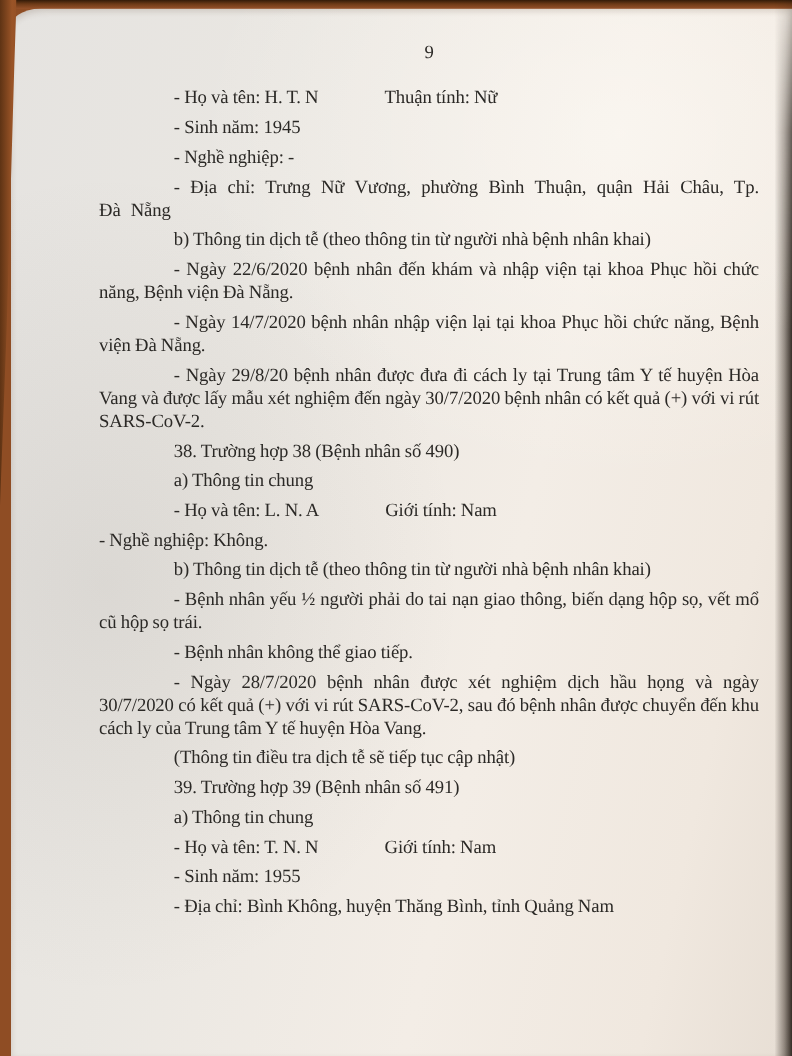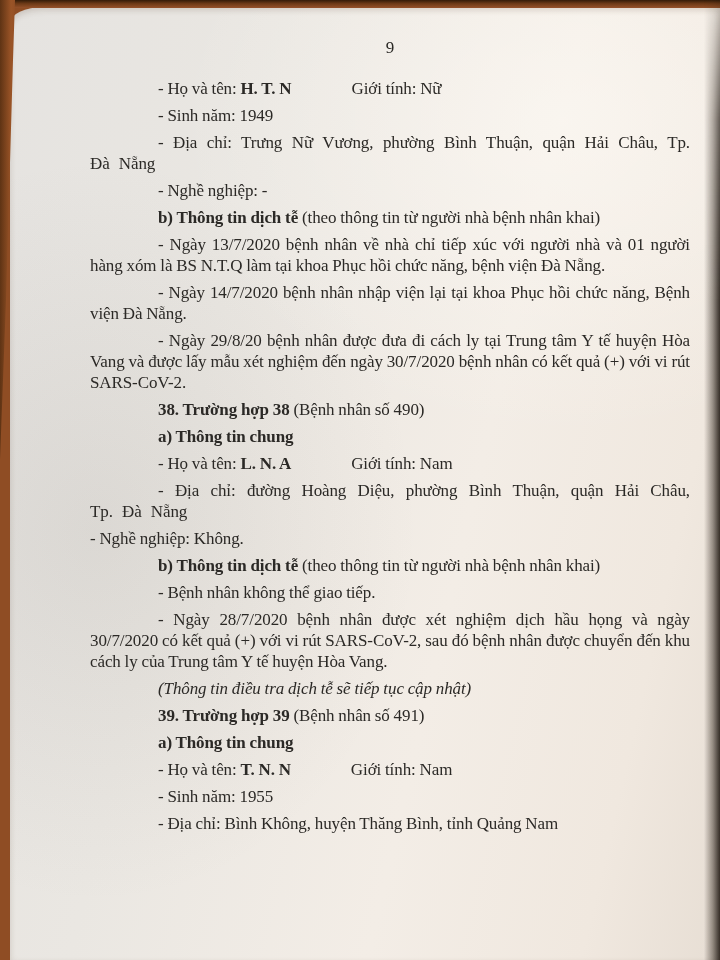--- a/index.html
+++ b/index.html
@@ -40,46 +40,46 @@
   
   .content{
     position:absolute;left:80px;top:30px;width:600px;
     color:#2b2926;font-size:17px;line-height:21px;
     letter-spacing:-0.1px;word-spacing:-0.3px;
   }
   .pageno{text-align:center;margin:0 0 20px 0;}
   p.para{margin:0 0 6px 0;text-align:justify;}
   p.indent{text-indent:68px;}
   p.spread{word-spacing:5px;}
-  .b{font-weight:bold;margin-top:34px;}
-  .i{font-style:italic;}
+  .b{font-weight:normal;margin-top:34px;}
+  .i{}
   .tab{display:inline-block;width:60px;}
 </style>
 </head>
 <body>
 
 <div class="scene">
   <div class="paper">
     <div class="content">
       <div class="pageno">9</div>
       <div id="docbody">
-          <p class="para indent"><span>- Họ và tên: </span><span class="b">H. T. N</span><span class="tab"></span><span>Giới tính: Nữ</span></p>
-          <p class="para indent"><span>- Sinh năm: 1949</span></p>
+          <p class="para indent"><span>- Họ và tên: </span><span class="b">H. T. N</span><span class="tab"></span><span>Thuận tính: Nữ</span></p>
+          <p class="para indent"><span>- Sinh năm: 1945</span></p>
+          <p class="para indent"><span>- Nghề nghiệp: -</span></p>
           <p class="para indent spread"><span>- Địa chỉ: Trưng Nữ Vương, phường Bình Thuận, quận Hải Châu, Tp. Đà Nẵng</span></p>
-          <p class="para indent"><span>- Nghề nghiệp: -</span></p>
           <p class="para indent"><span class="b">b) Thông tin dịch tễ</span><span> (theo thông tin từ người nhà bệnh nhân khai)</span></p>
-          <p class="para indent"><span>- Ngày 13/7/2020 bệnh nhân về nhà chỉ tiếp xúc với người nhà và 01 người hàng xóm là BS N.T.Q làm tại khoa Phục hồi chức năng, bệnh viện Đà Nẵng.</span></p>
+          <p class="para indent"><span>- Ngày 22/6/2020 bệnh nhân đến khám và nhập viện tại khoa Phục hồi chức năng, Bệnh viện Đà Nẵng.</span></p>
           <p class="para indent"><span>- Ngày 14/7/2020 bệnh nhân nhập viện lại tại khoa Phục hồi chức năng, Bệnh viện Đà Nẵng.</span></p>
           <p class="para indent"><span>- Ngày 29/8/20 bệnh nhân được đưa đi cách ly tại Trung tâm Y tế huyện Hòa Vang và được lấy mẫu xét nghiệm đến ngày 30/7/2020 bệnh nhân có kết quả (+) với vi rút SARS-CoV-2.</span></p>
           <p class="para indent"><span class="b">38. Trường hợp 38</span><span> (Bệnh nhân số 490)</span></p>
           <p class="para indent"><span class="b">a) Thông tin chung</span></p>
           <p class="para indent"><span>- Họ và tên: </span><span class="b">L. N. A</span><span class="tab"></span><span>Giới tính: Nam</span></p>
-          <p class="para indent spread"><span>- Địa chỉ:  đường Hoàng Diệu, phường Bình Thuận, quận Hải Châu, Tp. Đà Nẵng</span></p>
           <p class="para"><span>- Nghề nghiệp: Không.</span></p>
           <p class="para indent"><span class="b">b) Thông tin dịch tễ</span><span> (theo thông tin từ người nhà bệnh nhân khai)</span></p>
+          <p class="para indent"><span>- Bệnh nhân yếu ½ người phải do tai nạn giao thông, biến dạng hộp sọ, vết mổ cũ hộp sọ trái.</span></p>
           <p class="para indent"><span>- Bệnh nhân không thể giao tiếp.</span></p>
           <p class="para indent"><span>- Ngày 28/7/2020 bệnh nhân được xét nghiệm dịch hầu họng và ngày 30/7/2020 có kết quả (+) với vi rút SARS-CoV-2, sau đó bệnh nhân được chuyển đến khu cách ly của Trung tâm Y tế huyện Hòa Vang.</span></p>
           <p class="para indent"><span class="i">(Thông tin điều tra dịch tễ sẽ tiếp tục cập nhật)</span></p>
           <p class="para indent"><span class="b">39. Trường hợp 39</span><span> (Bệnh nhân số 491)</span></p>
           <p class="para indent"><span class="b">a) Thông tin chung</span></p>
           <p class="para indent"><span>- Họ và tên: </span><span class="b">T. N. N</span><span class="tab"></span><span>Giới tính: Nam</span></p>
           <p class="para indent"><span>- Sinh năm: 1955</span></p>
           <p class="para indent"><span>- Địa chỉ: Bình Không, huyện Thăng Bình, tỉnh Quảng Nam</span></p>
         </div>
     </div>

